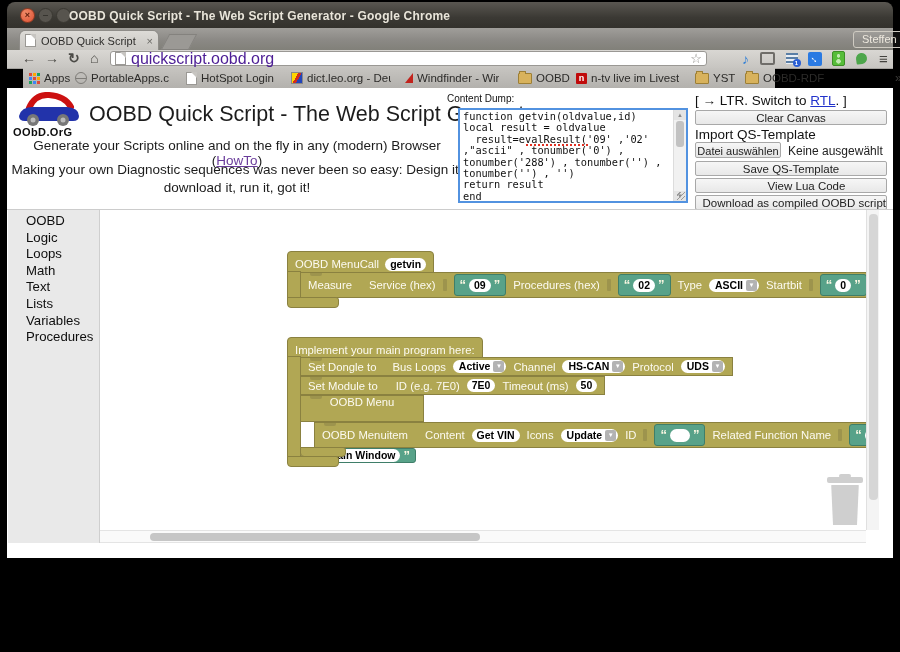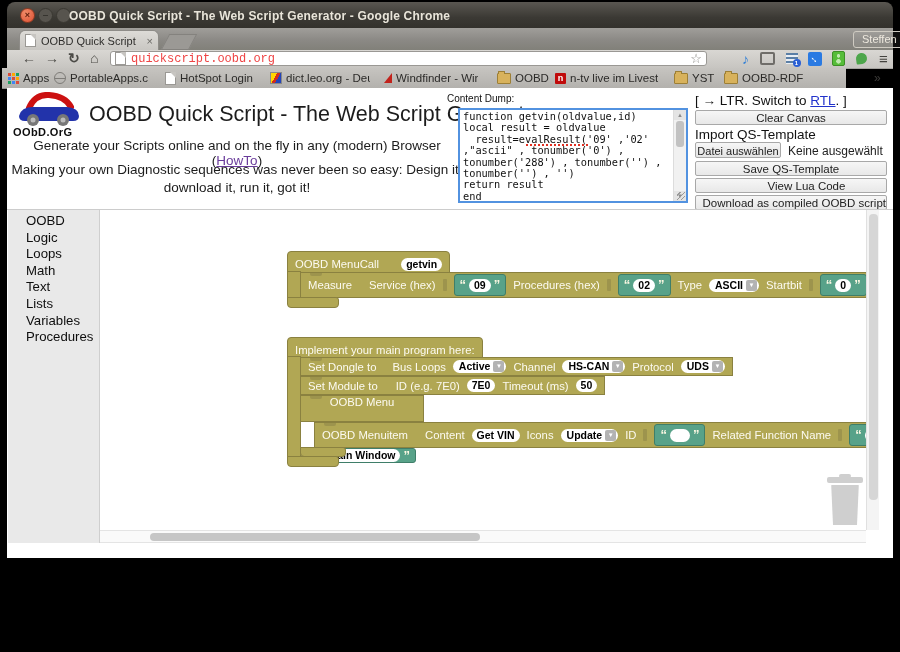--- a/index.html
+++ b/index.html
@@ -22,25 +22,25 @@
   .tab-label{font-size:11px;color:#2e2d2b;white-space:nowrap;overflow:hidden;flex:1;}
   .tab-close{font-size:11px;color:#6a6965;line-height:10px;}
   .newtab{left:158px;top:6px;width:26px;height:14px;background:#9b9995;transform:skewX(-28deg);border:1px solid #84827e;}
   .profile-chip{left:846px;top:3px;height:15px;padding:0 8px;border:1px solid #cfcbc2;border-radius:3px;
     font-size:11px;color:#eee9de;line-height:15px;background:rgba(255,255,255,0.06);}
   .toolbar{left:7px;top:50px;width:886px;height:18px;
     background:linear-gradient(#d9d7d3,#c7c5c1);border-bottom:1px solid #a5a39f;}
   .navglyph{font-size:14px;color:#4c4b47;font-weight:bold;top:0px;line-height:17px;}
   .urlbar{left:103px;top:1px;width:597px;height:15px;background:#fff;border:1px solid #9a9894;border-radius:3px;
     display:flex;align-items:center;padding:0 4px;box-sizing:border-box;gap:5px;}
-  .url-text{font-size:12px;color:#ef4444;flex:1;font-family:Liberation Mono, monospace;}
+  .url-text{font-size:16px;color:#4c1d95;flex:1;}
   .star{font-size:13px;color:#8a8884;line-height:12px;}
   .pageicon{width:9px;height:11px;background:#fff;border:1px solid #9a9894;position:relative;flex:0 0 auto;}
   .pageicon:after{content:"";position:absolute;right:-1px;top:-1px;border:3px solid;border-color:#c7c5c1 #c7c5c1 transparent transparent;}
-  .bookmarks{left:2px;top:68px;width:844px;height:20px;
+  .bookmarks{left:23px;top:68px;width:752px;height:20px;
     background:linear-gradient(#c6c4c0,#b3b1ad);border-bottom:1px solid #8f8d89;}
   .bm{position:absolute;top:0;height:20px;display:flex;align-items:center;gap:4px;}
   .bm-label{font-size:11.5px;color:#2c2b29;white-space:nowrap;overflow:hidden;}
   .folder{width:12px;height:9px;background:#d8b25c;border:1px solid #9d7f35;border-radius:1px;position:relative;}
   .folder:before{content:"";position:absolute;left:0;top:-3px;width:5px;height:2px;background:#d8b25c;border:1px solid #9d7f35;border-bottom:none;border-radius:1px 1px 0 0;}
   .globe{width:10px;height:10px;border-radius:50%;border:1.5px solid #7e7c78;background:linear-gradient(transparent 45%,#7e7c78 45%,#7e7c78 55%,transparent 55%);}
   .leoflag{width:10px;height:10px;background:linear-gradient(120deg,#ffd500 40%,#d22c1e 40%,#d22c1e 62%,#2244bb 62%);border:1px solid #888;}
   .sail{width:0;height:0;border-bottom:10px solid #c2231c;border-left:8px solid transparent;}
   .ntv{width:11px;height:11px;background:#c00a0a;border-radius:1px;color:#fff;font-size:9px;font-weight:bold;text-align:center;line-height:11px;}
   .overflow-chevron{font-size:12px;color:#3c3b39;}
@@ -88,21 +88,21 @@
     border:1px solid #a8a8a8;border-radius:2px;font-size:11px;color:#222;text-align:center;line-height:16px;box-sizing:border-box;}
   .filestatus{position:absolute;left:95px;top:56px;font-size:12px;color:#222;}
   
   .toolbox{left:8px;top:210px;width:92px;height:333px;background:#e9e9e9;border-right:1px solid #cfcfcf;box-sizing:border-box;}
   .toolbox .cat{font-size:13.2px;color:#0e0e0e;line-height:16.6px;padding-left:18px;cursor:pointer;}
   .toolbox{padding-top:3px;}
   .canvas{left:100px;top:210px;width:766px;height:320px;background:#fff;overflow:hidden;}
   .olive{background:#b1a754;border:1px solid #8a8140;box-sizing:border-box;color:#fcfaf0;}
   .bkrow{display:flex;align-items:center;gap:7px;padding:0 7px;font-size:11.3px;white-space:nowrap;}
   .bkrow:before{content:"";position:absolute;left:9px;top:0;width:12px;height:3px;background:#9d944d;border-radius:0 0 2px 2px;}
-  .bkhead{display:flex;align-items:center;gap:22px;padding:12px 7px;font-size:11.3px;border-radius:4px 4px 0 0;white-space:nowrap;}
+  .bkhead{display:flex;align-items:center;gap:6px;padding:12px 7px;font-size:11.3px;border-radius:4px 4px 0 0;white-space:nowrap;}
   .foot{border-radius:0 3px 4px 4px;}
   .pill{background:#fff;border-radius:7px;padding:0 5px;height:13px;line-height:13px;
     font-size:10.5px;font-weight:bold;color:#000;display:inline-block;}
   .dd{display:inline-flex;align-items:center;background:#fff;border-radius:7px;padding:1px 2px 1px 6px;gap:3px;}
   .dd .ddtxt{font-size:10.5px;font-weight:bold;color:#000;line-height:11px;}
   .dd .ddarrow{width:11px;height:11px;background:#b3b3b3;border-radius:2px;color:#fff;font-size:6px;line-height:11px;text-align:center;}
   .teal{display:inline-flex;align-items:center;gap:3px;background:#58a289;border:1px solid #3f7e69;
     border-radius:3px;height:22px;padding:0 5px;box-sizing:border-box;}
   .quote{color:#fdf8e3;font-size:13px;font-weight:bold;line-height:12px;}
   .socket{width:4px;height:12px;background:#9d944d;border-radius:1px;}

